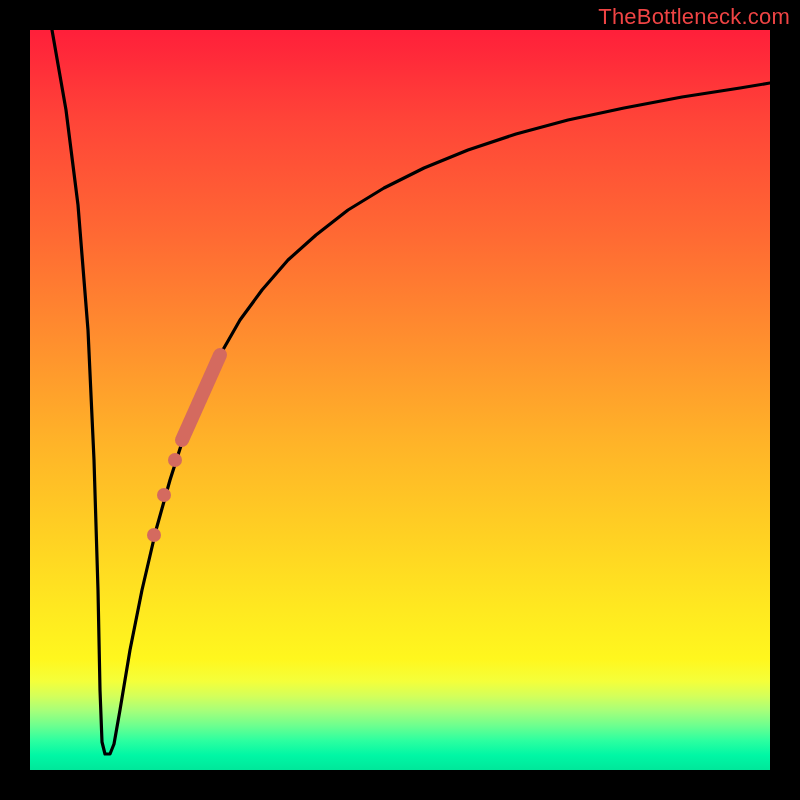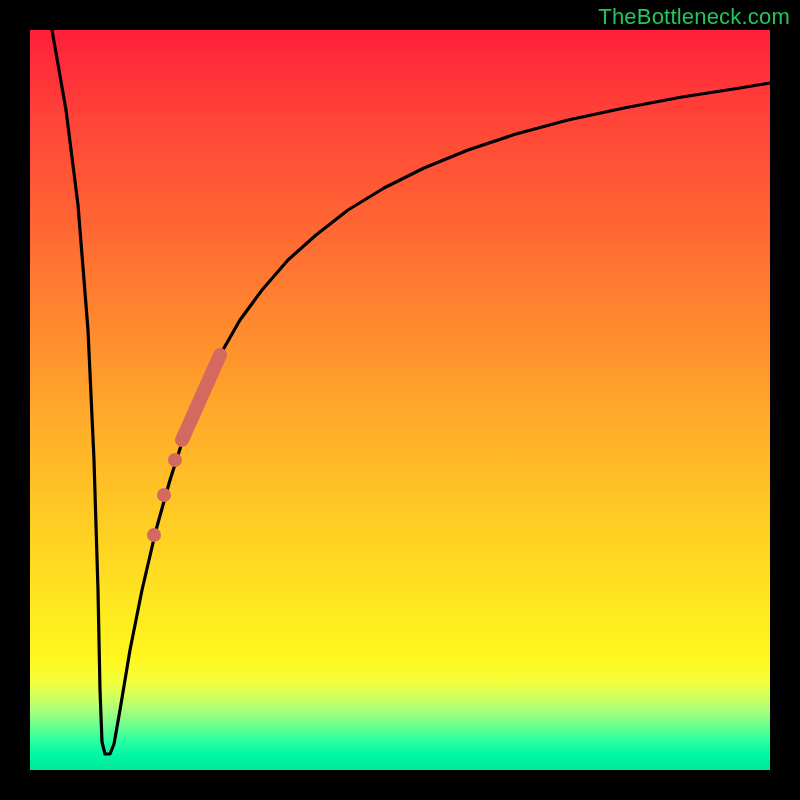--- a/index.html
+++ b/index.html
@@ -48,21 +48,21 @@
     );
   }
   svg.curve {
     position: absolute;
     inset: 0;
   }
   .watermark {
     position: absolute;
     top: 4px;
     right: 10px;
-    color: #22c55e;
+    color: #ef4444;
     font-size: 22px;
     font-weight: 500;
     letter-spacing: 0.2px;
     user-select: none;
   }
 </style>
 </head>
 <body>
 
 <div class="frame">

